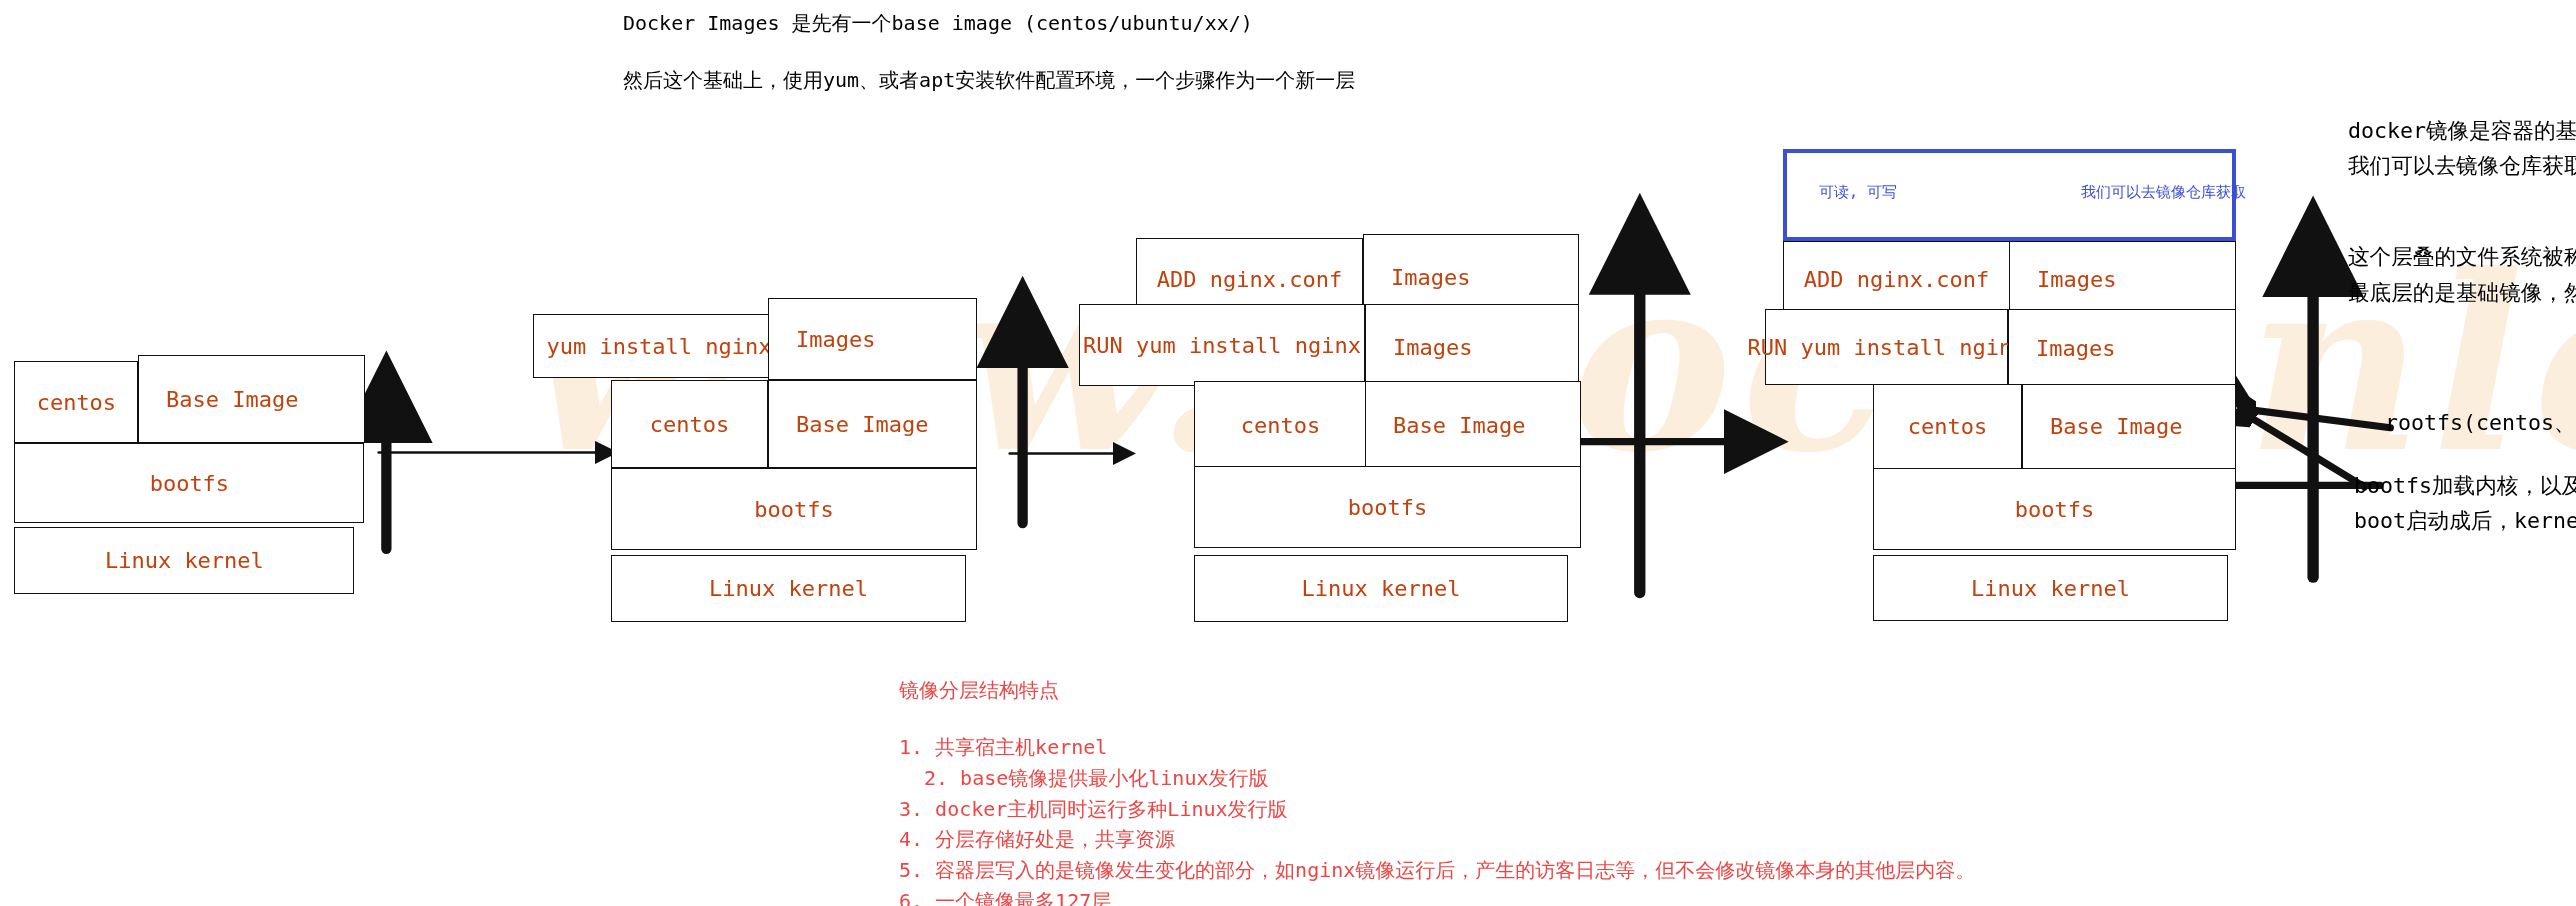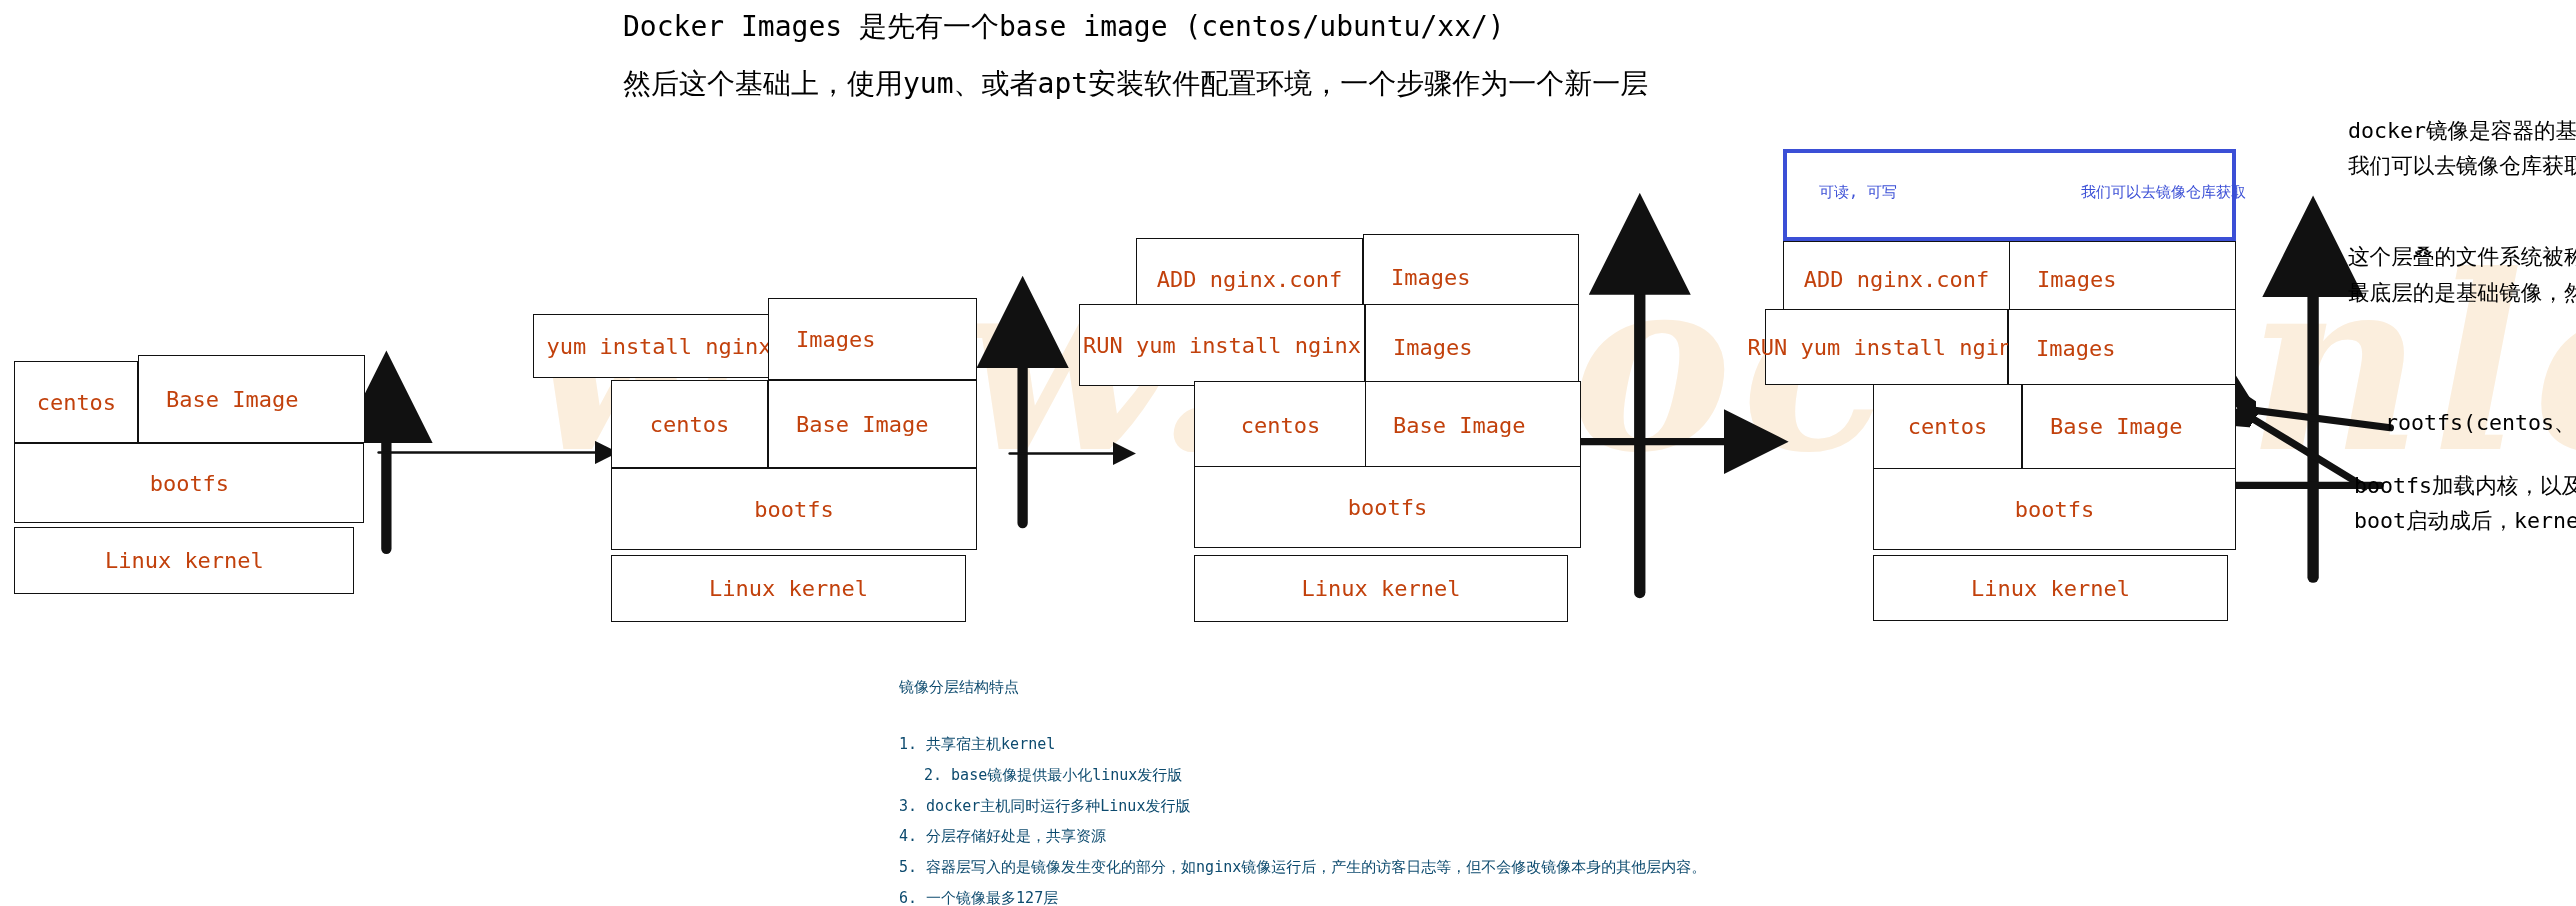--- a/index.html
+++ b/index.html
@@ -25,28 +25,28 @@
   .bluebox{position:absolute;box-sizing:border-box;border:4.1px solid #3b4fd6;
        background:#fff;z-index:7;}
   .bluetext{position:absolute;color:#3b4fd6;z-index:8;white-space:nowrap;
        font-family:"DejaVu Sans Mono","Liberation Mono",monospace;
        font-size:15px;}
 
   
   .note{position:absolute;z-index:9;white-space:nowrap;color:#000;
        font-family:"DejaVu Sans Mono","Liberation Mono",monospace;
        font-size:21.6px;line-height:1.0;}
-  .note.big{font-size:28px;}
+  .note.big{font-size:20px;}
 
   svg.ink{position:absolute;left:0;top:0;width:3431px;height:907px;
           z-index:4;pointer-events:none;overflow:visible;}
 
-  .numlist{position:absolute;z-index:9;color:#0c4a6e;
+  .numlist{position:absolute;z-index:9;color:#ef4444;
        font-family:"DejaVu Sans Mono","Liberation Mono",monospace;
-       font-size:15px;line-height:1.0;white-space:nowrap;}
+       font-size:20px;line-height:1.0;white-space:nowrap;}
 </style>
 </head>
 <body>
 
 <div id="watermark">
   <span>www.caochenlei.cn</span>
 </div>
 
 <div class="note big" style="left:623px;top:13px;">Docker Images 是先有一个base image (centos/ubuntu/xx/)</div>
 <div class="note big" style="left:623px;top:70px;">然后这个基础上，使用yum、或者apt安装软件配置环境，一个步骤作为一个新一层</div>

